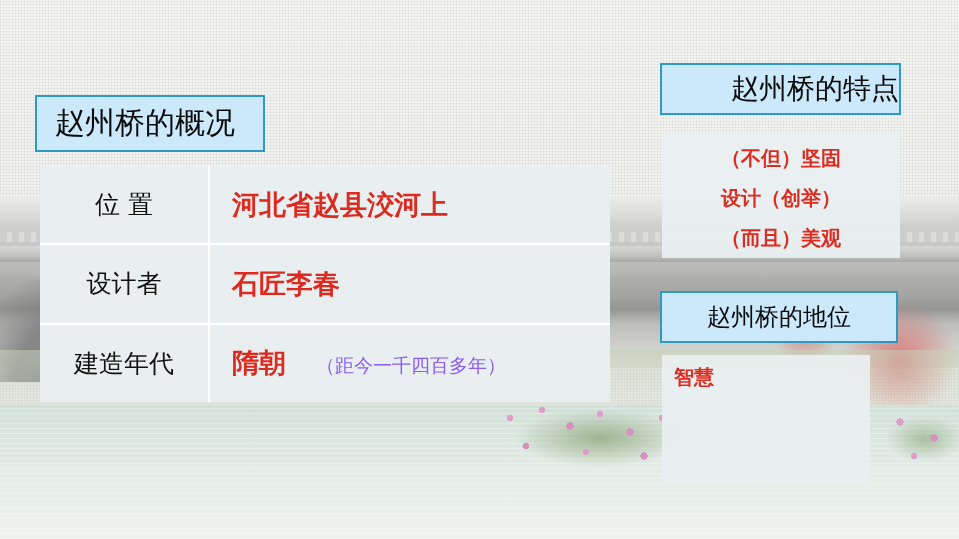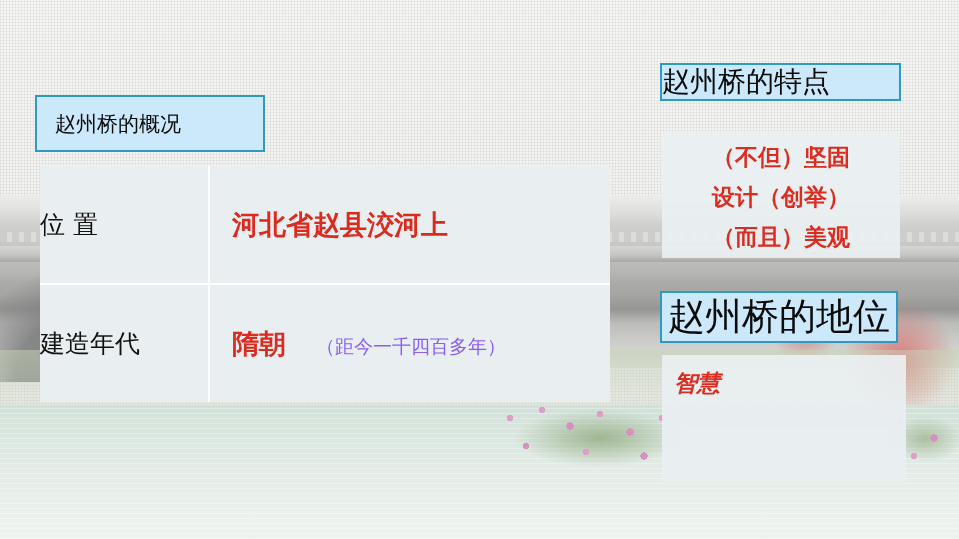--- a/index.html
+++ b/index.html
@@ -104,47 +104,48 @@
   }
   .hdr-box .hdr-text{
     color:#0b0b0b;
     font-family:"DejaVu Sans","Liberation Sans",sans-serif;
     font-weight:400;
     white-space:nowrap;
   }
 
   
   #hdr-overview{left:35px;top:95px;width:230px;height:57px;justify-content:flex-start;padding-left:18px;}
-  #hdr-overview .hdr-text{font-size:21px;}
-
-  
-  #hdr-features{left:660px;top:63px;width:241px;height:38px;justify-content:flex-start;}
+  #hdr-overview .hdr-text{font-size:30px;}
+
+  
+  #hdr-features{left:660px;top:63px;width:241px;height:52px;justify-content:flex-end;}
   #hdr-features .hdr-text{font-size:28px;}
   #hdr-status{left:660px;top:291px;width:238px;height:52px;justify-content:center;}
-  #hdr-status .hdr-text{font-size:37px;}
+  #hdr-status .hdr-text{font-size:24px;}
 
   
   #info-table{
     position:absolute;left:40px;top:166px;width:570px;height:236px;
     background:#e9eff1;
     border-collapse:collapse;
     table-layout:fixed;
   }
   #info-table td{
     border:0;
     border-bottom:2px solid #ffffff;
     padding:0 0 0 0;
     height:59px;
     vertical-align:middle;
     background:#e9eff1;
   }
   #info-table tr:last-child td{border-bottom:0;}
   #info-table td.lbl{
     width:168px;
     border-right:2px solid #ffffff;
+    text-align:center;
     color:#111;
     font-family:"DejaVu Sans","Liberation Sans",sans-serif;
     font-size:25px;
     letter-spacing:0px;
   }
   #info-table td.val{
     padding-left:22px;
     color:#dc2a1f;
     font-family:Liberation Sans, sans-serif;
     font-weight:700;
@@ -159,26 +160,26 @@
     text-align:right;
   }
 
   
   .panel{
     position:absolute;
     background:rgba(233,239,241,.93);
     box-sizing:border-box;
   }
   #panel-features{left:662px;top:132px;width:238px;height:126px;padding:6px 10px 0 10px;text-align:center;}
-  #panel-status{left:662px;top:355px;width:244px;height:127px;padding:9px 0 0 12px;text-align:left;font-style:italic;}
+  #panel-status{left:662px;top:355px;width:208px;height:127px;padding:2px 0 0 12px;text-align:left;}
   .panel .line{
     color:#dd2b1f;
     font-family:"Liberation Serif","DejaVu Serif",serif;
     font-weight:700;
-    font-size:23px;
+    font-size:20px;
     line-height:40px;
     white-space:nowrap;
   }
 </style>
 </head>
 <body>
 
 <div id="stage">
 
   <div class="bg">
@@ -201,20 +202,24 @@
     <span class="hdr-text">赵州桥的概况</span>
   </div>
 
   <table id="info-table">
     <tbody>
       <tr>
         <td class="lbl">位  置</td>
         <td class="val"><span>河北省赵县洨河上</span></td>
       </tr>
       <tr>
+        <td class="lbl">设计者</td>
+        <td class="val"><span>石匠李春</span></td>
+      </tr>
+      <tr>
         <td class="lbl">建造年代</td>
         <td class="val">
           <span>隋朝</span><span class="note">（距今一千四百多年）</span>
         </td>
       </tr>
     </tbody>
   </table>
 
   <div class="hdr-box" id="hdr-features">
     <span class="hdr-text">赵州桥的特点</span>

